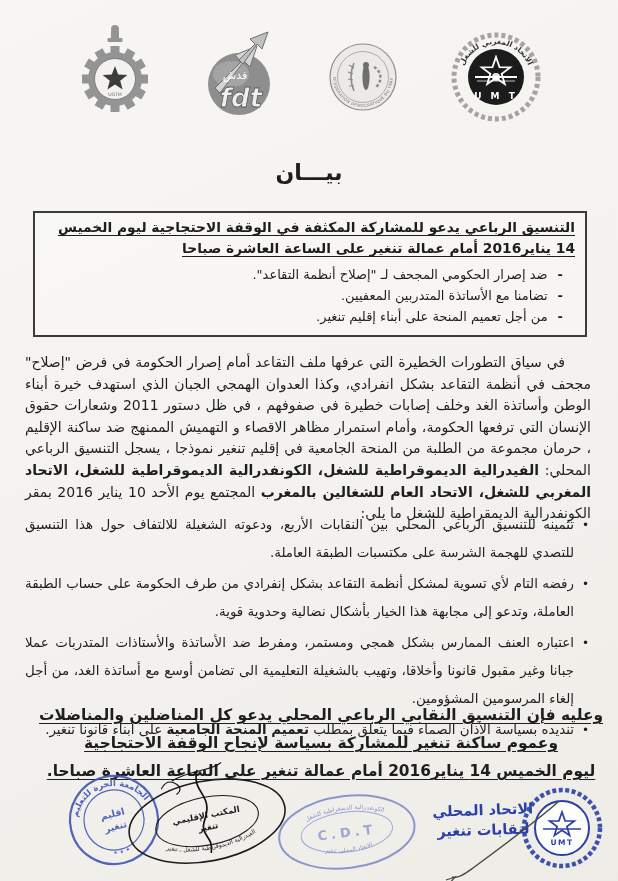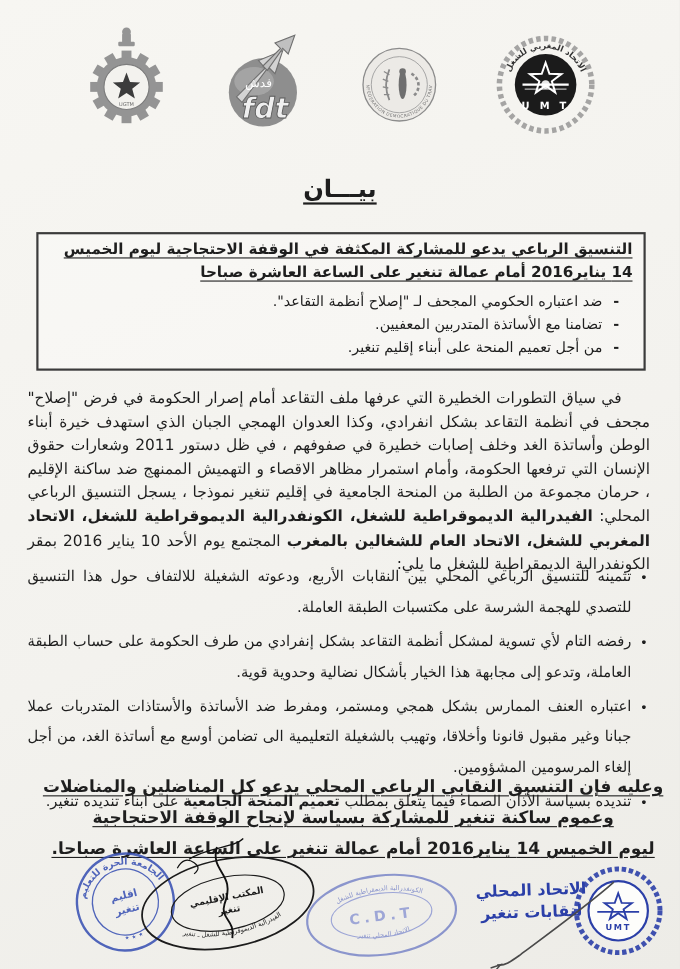--- a/index.html
+++ b/index.html
@@ -7,21 +7,21 @@
     position:relative;width:618px;height:881px;overflow:hidden;
     background:linear-gradient(155deg,#f7f6f2 0%,#f3f2ee 55%,#edece7 100%);
     font-family:"DejaVu Sans",sans-serif;color:#1e1e1e;direction:rtl;
   }
   
   .logos-row{position:absolute;top:16px;left:0;right:0;height:118px;
     display:flex;justify-content:center;align-items:center;gap:26px;direction:ltr;}
   .logo{flex:0 0 auto;}
   
   .doc-title{position:absolute;top:160px;left:0;right:0;text-align:center;
-    font-size:22px;font-weight:bold;text-decoration:underline;text-underline-offset:5px;}
+    font-size:22px;font-weight:bold;text-underline-offset:5px;}
   
   .notice-box{position:absolute;top:211px;left:33px;right:31px;
     border:2px solid #3b3b3b;padding:4px 10px 8px;background:rgba(255,255,255,.28);}
   .notice-heading{text-align:right;font-weight:bold;font-size:13.8px;line-height:21px;
     text-decoration:underline;text-underline-offset:3px;}
   .dash-list{margin-top:5px;font-size:13px;line-height:21px;padding-right:12px;}
   .dash-item::before{content:"-";margin-left:10px;font-weight:bold;}
   
   .body-paragraph{position:absolute;top:352px;right:27px;left:25px;margin:0;
     font-size:14px;line-height:21.6px;text-align:justify;text-indent:26px;}
@@ -118,33 +118,33 @@
       <circle cx="57" cy="58" r="4" fill="#ffffff" opacity="0.9"></circle>
       <text x="57" y="80" font-size="9" font-weight="bold" letter-spacing="3" text-anchor="middle" fill="#ffffff">U M T</text>
     </svg>
   </div>
 
   <div class="doc-title">بيـــان</div>
 
   <div class="notice-box">
     <div class="notice-heading">التنسيق الرباعي يدعو للمشاركة المكثفة في الوقفة الاحتجاجية ليوم الخميس 14 يناير2016 أمام عمالة تنغير على الساعة العاشرة صباحا</div>
     <div class="dash-list">
-      <div class="dash-item">ضد اعتباره الحكومي المجحف لـ "إصلاح أنظمة التقاعد".</div>
+      <div class="dash-item">ضد إصرار الحكومي المجحف لـ "إصلاح أنظمة التقاعد".</div>
       <div class="dash-item">تضامنا مع الأساتذة المتدربين المعفيين.</div>
       <div class="dash-item">من أجل تعميم المنحة على أبناء إقليم تنغير.</div>
     </div>
   </div>
 
   <p class="body-paragraph"><span>في سياق التطورات الخطيرة التي عرفها ملف التقاعد أمام إصرار الحكومة في فرض "إصلاح" مجحف في أنظمة التقاعد بشكل انفرادي، وكذا العدوان الهمجي الجبان الذي استهدف خيرة أبناء الوطن وأساتذة الغد وخلف إصابات خطيرة في صفوفهم ، في ظل دستور 2011 وشعارات حقوق الإنسان التي ترفعها الحكومة، وأمام استمرار مظاهر الاقصاء و التهميش الممنهج ضد ساكنة الإقليم ، حرمان مجموعة من الطلبة من المنحة الجامعية في إقليم تنغير نموذجا ، يسجل التنسيق الرباعي المحلي: </span><span class="bold">الفيدرالية الديموقراطية للشغل، الكونفدرالية الديموقراطية للشغل، الاتحاد المغربي للشغل، الاتحاد العام للشغالين بالمغرب</span><span> المجتمع يوم الأحد 10 يناير 2016 بمقر الكونفدرالية الديمقراطية للشغل ما يلي:</span></p>
 
   <ul class="bullet-list">
     <li><span>تثمينه للتنسيق الرباعي المحلي بين النقابات الأربع، ودعوته الشغيلة للالتفاف حول هذا التنسيق للتصدي للهجمة الشرسة على مكتسبات الطبقة العاملة.</span></li>
     <li><span>رفضه التام لأي تسوية لمشكل أنظمة التقاعد بشكل إنفرادي من طرف الحكومة على حساب الطبقة العاملة، وتدعو إلى مجابهة هذا الخيار بأشكال نضالية وحدوية قوية.</span></li>
     <li><span>اعتباره العنف الممارس بشكل همجي ومستمر، ومفرط ضد الأساتذة والأستاذات المتدربات عملا جبانا وغير مقبول قانونا وأخلاقا، وتهيب بالشغيلة التعليمية الى تضامن أوسع مع أساتذة الغد، من أجل إلغاء المرسومين المشؤومين.</span></li>
-    <li><span>تنديده بسياسة الأذان الصماء فيما يتعلق بمطلب </span><span class="bold">تعميم المنحة الجامعية</span><span> على أبناء تنديده تنغير.</span></li>
+    <li><span>تنديده بسياسة الأذان الصماء فيما يتعلق بمطلب </span><span class="bold">تعميم المنحة الجامعية</span><span> على أبناء قانونا تنغير.</span></li>
   </ul>
 
   <div class="closing">
     <div class="closing-line">وعليه فإن التنسيق النقابي الرباعي المحلي يدعو كل المناضلين والمناضلات</div>
     <div class="closing-line">وعموم ساكنة تنغير للمشاركة بسياسة لإنجاح الوقفة الاحتجاجية</div>
     <div class="closing-line">ليوم الخميس 14 يناير2016 أمام عمالة تنغير على الساعة العاشرة صباحا.</div>
   </div>
 
   <svg class="stamp-free" width="104" height="104" viewBox="0 0 104 104">
     <defs>

